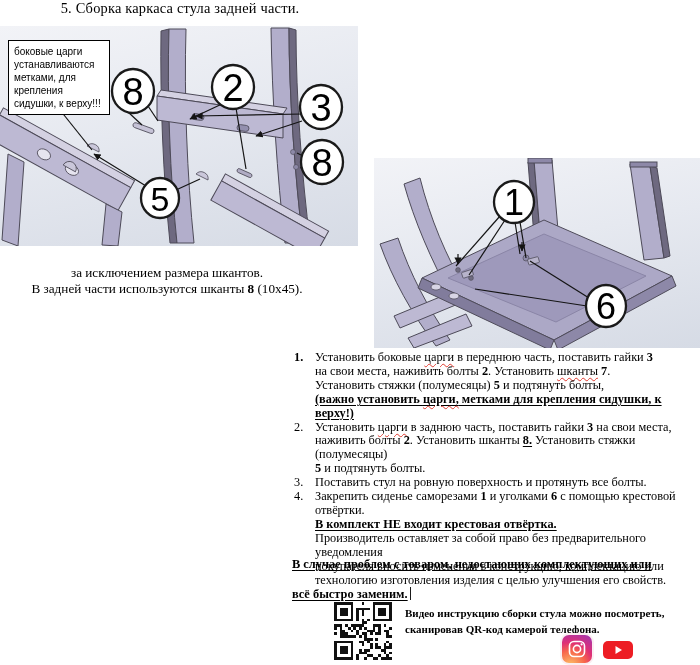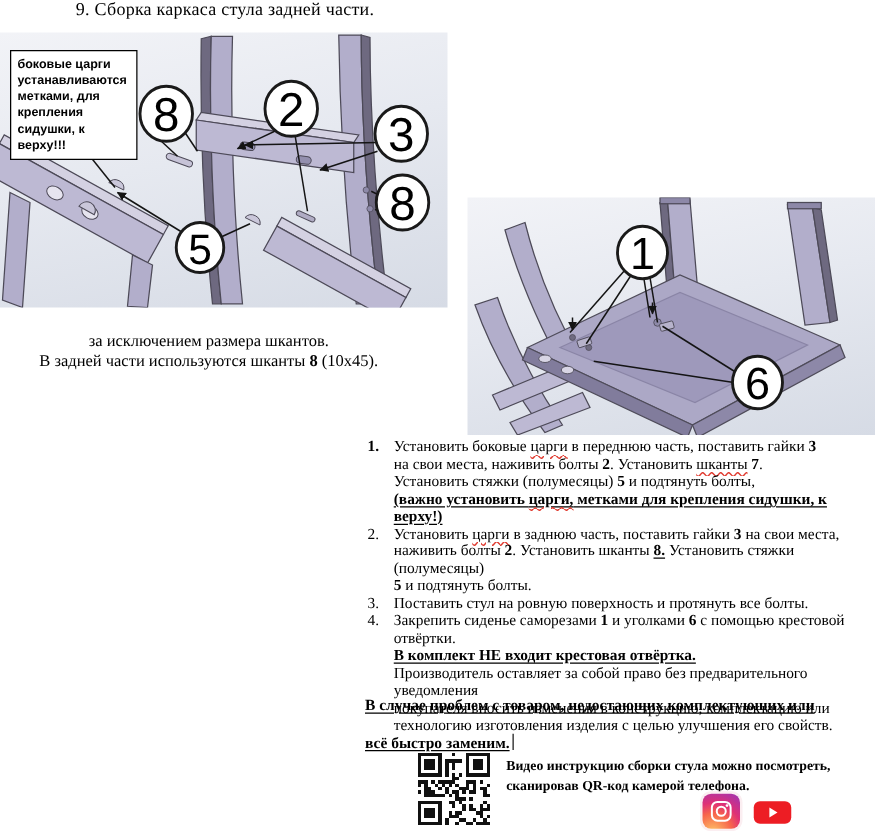--- a/index.html
+++ b/index.html
@@ -5,21 +5,21 @@
   html,body{margin:0;padding:0;background:#fff;}
   .page{position:relative;width:700px;height:665px;background:#fff;overflow:hidden;
         font-family:"Liberation Serif",serif;color:#000;}
   .title{position:absolute;font-size:14.4px;letter-spacing:.2px;}
   .t2{left:0;top:7;width:360px;text-align:center;}
   .t3{left:409px;top:139px;}
   .diagram{position:absolute;background:linear-gradient(168deg,#f2f3f7 0%,#e6e9f0 45%,#d6dbe5 100%);}
   .d1{left:0;top:26px;width:358px;height:220px;}
   .d2{left:374px;top:158px;width:326px;height:190px;}
   .notebox{position:absolute;left:8px;top:14px;width:92px;background:#fff;border:1px solid #000;
-           padding:4px 3px 4px 5px;font-family:"Liberation Sans",sans-serif;font-size:10px;line-height:13px;font-weight:bold;}
+           padding:4px 3px 4px 5px;font-family:"Liberation Sans",sans-serif;font-size:10px;line-height:13px;}
   .undernote{position:absolute;left:0;top:249px;width:334px;text-align:center;
              font-size:13.2px;line-height:16.2px;white-space:pre-line;}
   .instructions{position:absolute;left:292px;top:351px;width:404px;font-size:12.3px;line-height:13.9px;}
   .item{position:relative;padding-left:23px;}
   .inum{position:absolute;left:2px;top:0;}
   .ibody{white-space:pre-line;}
   .warranty{position:absolute;left:292px;top:557px;width:392px;font-size:12.4px;line-height:14.9px;white-space:pre-line;}
   .cursor{display:inline-block;width:1.5px;height:13px;background:#1a1a1a;margin-left:2px;vertical-align:-2px;}
   .qr{position:absolute;left:334px;top:602px;width:58px;height:58px;background:#fff;}
   .videotext{position:absolute;left:405px;top:605px;width:282px;font-size:11px;font-weight:bold;
@@ -32,21 +32,21 @@
   .b{font-weight:bold;}
   .u{text-decoration:underline;text-decoration-thickness:1.2px;text-underline-offset:2px;}
   .sq{text-decoration:underline wavy #e03a2f 1px;text-underline-offset:2.4px;}
   svg text.callout{font-family:"Liberation Sans",sans-serif;fill:#000;text-anchor:middle;}
 </style>
 </head>
 <body>
 
 <div class="page">
 
-  <div class="title t2">9.  Сборка каркаса стула задней части.</div>
+  <div class="title t2">5.  Сборка каркаса стула задней части.</div>
 
   <div class="diagram d1">
     <svg width="358" height="220" viewBox="0 0 358 220">
       <defs>
         <marker id="arr1" markerWidth="8" markerHeight="8" refX="5.5" refY="3" orient="auto">
           <path d="M0,0 L6,3 L0,6 Z" fill="#141414"></path>
         </marker>
       </defs>
       <g stroke="#4d4a58" stroke-width="1">
 

